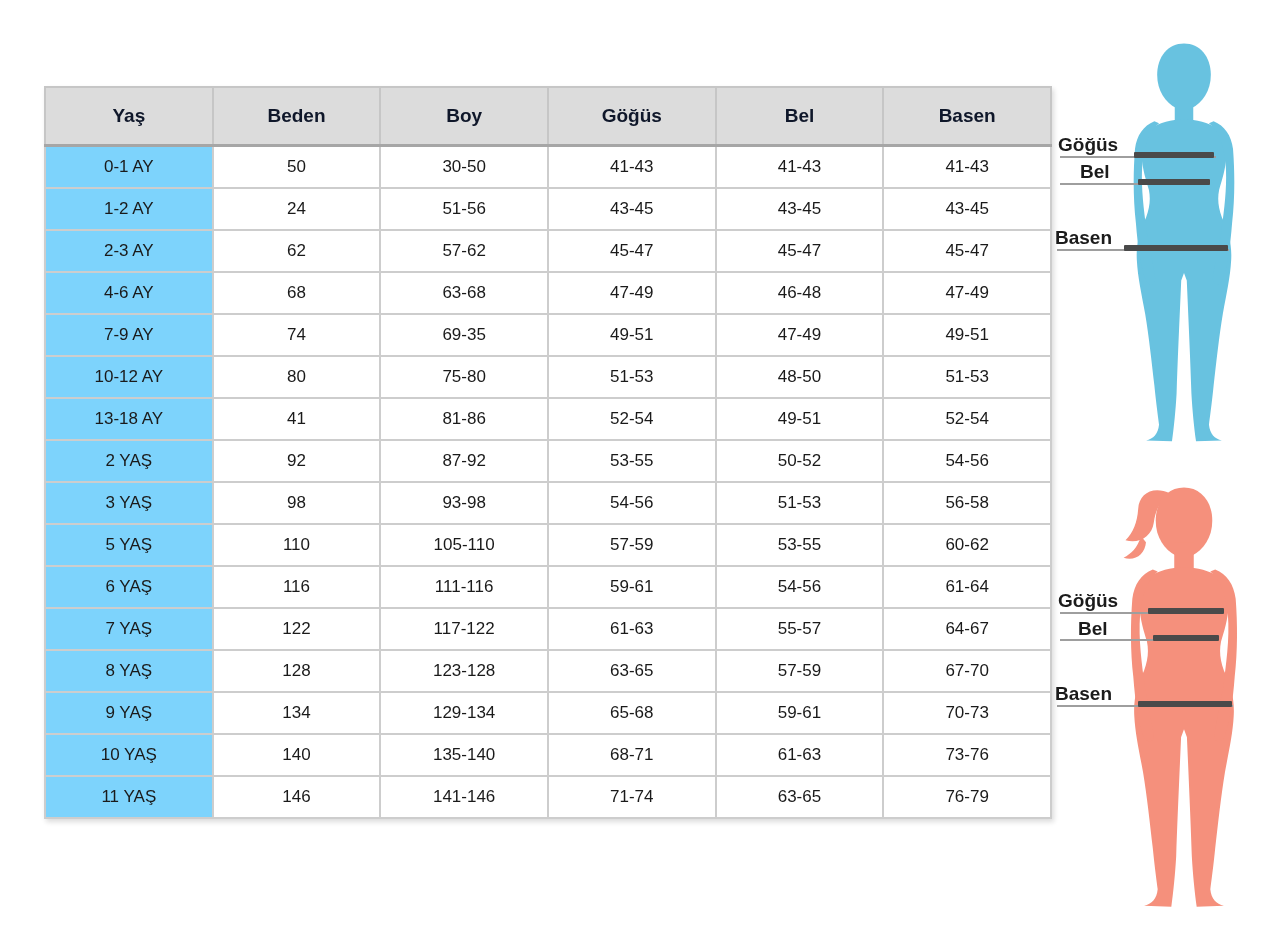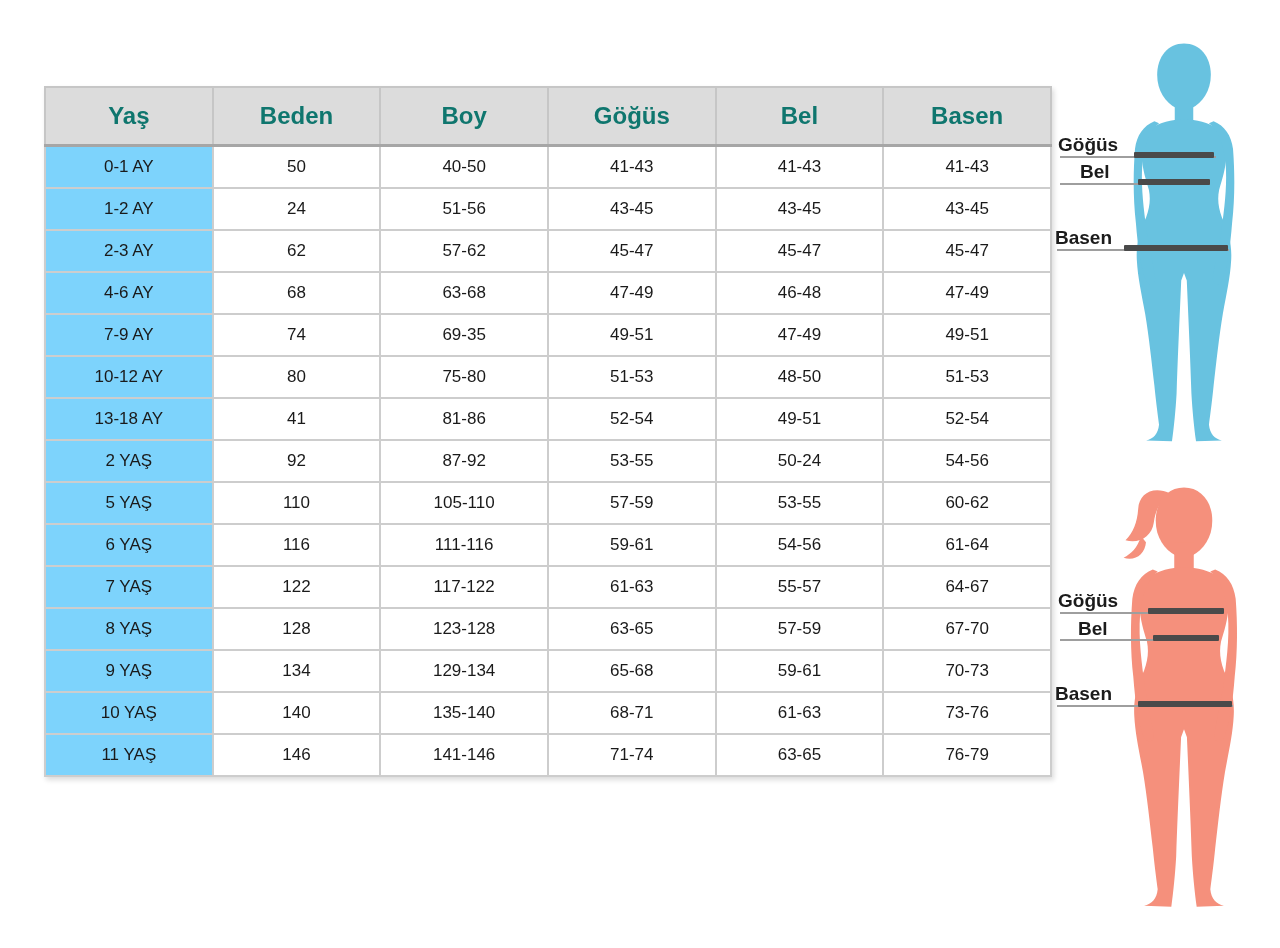--- a/index.html
+++ b/index.html
@@ -2,21 +2,21 @@
 <html><head>
 <meta charset="utf-8">
 <style>
   html,body{margin:0;padding:0;background:#fff;}
   .sheet{position:relative;width:1280px;height:948px;background:#fff;overflow:hidden;
          font-family:"Liberation Sans",sans-serif;}
 
   
   table.size{position:absolute;left:44px;top:86px;width:1008px;border-collapse:collapse;
              table-layout:fixed;box-shadow:2px 3px 5px rgba(0,0,0,0.14);}
-  table.size th{height:54px;background:#dcdcdc;font-size:24px;font-weight:bold;color:#0f766e;
+  table.size th{height:54px;background:#dcdcdc;font-size:19px;font-weight:bold;color:#0f172a;
                 border:2px solid #c6c6c6;border-bottom:3px solid #a6a6a6;text-align:center;}
   table.size td{height:38px;font-size:17px;color:#1a1a1a;text-align:center;background:#ffffff;
                 border:2px solid #cdcdcd;}
   table.size td:first-child{background:#7dd3fc;margin-left:40px;}
 
   
   svg.fig{position:absolute;}
   .m-label{position:absolute;font-size:19px;font-weight:bold;color:#1b1b1b;white-space:nowrap;}
   .m-thin{position:absolute;height:2px;background:#9e9e9e;}
   .m-bar{position:absolute;height:6px;background:#4a4a4a;border-radius:1px;}
@@ -34,21 +34,21 @@
         <th>Boy</th>
         <th>Göğüs</th>
         <th>Bel</th>
         <th>Basen</th>
       </tr>
     </thead>
     <tbody>
         <tr>
           <td>0-1 AY</td>
           <td>50</td>
-          <td>40-50</td>
+          <td>30-50</td>
           <td>41-43</td>
           <td>41-43</td>
           <td>41-43</td>
         </tr>
         <tr>
           <td>1-2 AY</td>
           <td>24</td>
           <td>51-56</td>
           <td>43-45</td>
           <td>43-45</td>
@@ -92,22 +92,30 @@
           <td>81-86</td>
           <td>52-54</td>
           <td>49-51</td>
           <td>52-54</td>
         </tr>
         <tr>
           <td>2 YAŞ</td>
           <td>92</td>
           <td>87-92</td>
           <td>53-55</td>
-          <td>50-24</td>
+          <td>50-52</td>
           <td>54-56</td>
+        </tr>
+        <tr>
+          <td>3 YAŞ</td>
+          <td>98</td>
+          <td>93-98</td>
+          <td>54-56</td>
+          <td>51-53</td>
+          <td>56-58</td>
         </tr>
         <tr>
           <td>5 YAŞ</td>
           <td>110</td>
           <td>105-110</td>
           <td>57-59</td>
           <td>53-55</td>
           <td>60-62</td>
         </tr>
         <tr>

